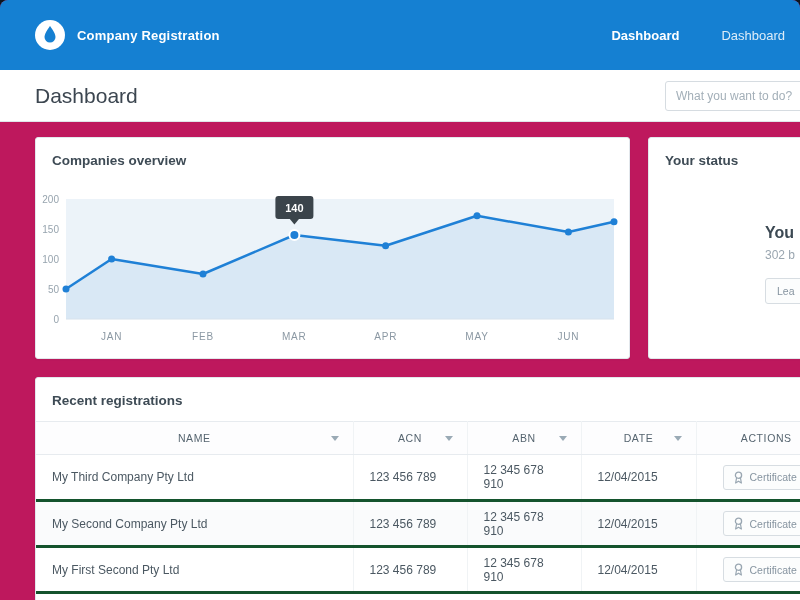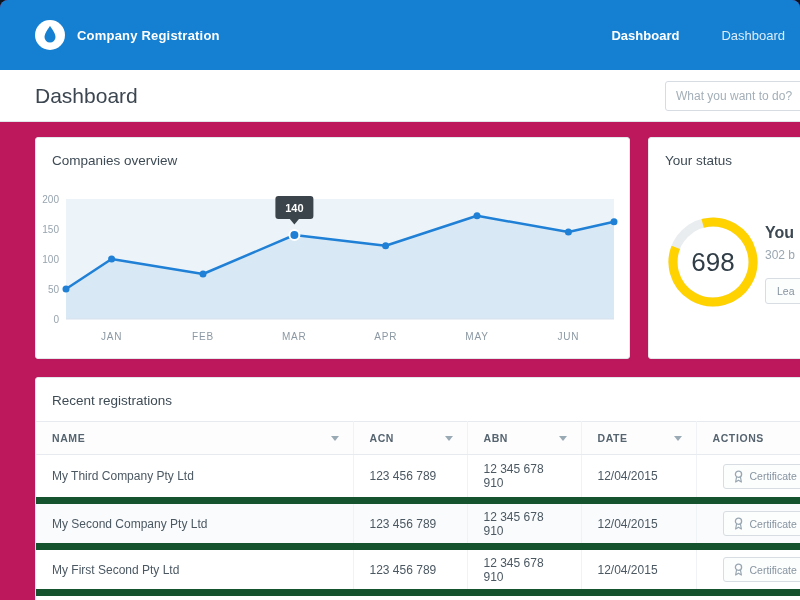--- a/index.html
+++ b/index.html
@@ -23,21 +23,21 @@
     border-bottom:1px solid #dfe5e9;display:flex;align-items:center;padding-left:35px}
   .pagehead h1{font-size:21px;font-weight:500;color:#3c4650}
   .search{position:absolute;left:665px;top:11px;width:150px;height:30px;
     border:1px solid #d6dce1;border-radius:3px;padding:0 10px;font-size:12px;
     color:#5a6770;outline:none;background:#fff;font-family:"Liberation Sans",sans-serif}
   .search::placeholder{color:#a3afb8}
 
   
   .card{position:absolute;background:#fff;border:1px solid #e2e7ec;border-radius:3px;
     box-shadow:0 1px 2px rgba(44,66,88,.05)}
-  .card-title{font-size:13.5px;font-weight:normal;color:#3e4b55;padding:15px 16px 0}
+  .card-title{font-size:13.5px;font-weight:bold;color:#3e4b55;padding:15px 16px 0}
   .overview-card{left:35px;top:137px;width:595px;height:222px}
   .status-card{left:648px;top:137px;width:240px;height:222px}
   .table-card{left:35px;top:377px;width:800px;height:240px}
 
   
   .chart{position:absolute;left:0;top:44px;width:595px;height:178px}
   .ytick{font-size:10px;fill:#97a4ae;font-family:"Liberation Sans",sans-serif}
   .xtick{font-size:10px;fill:#8b98a3;letter-spacing:.8px;font-family:"Liberation Sans",sans-serif}
   .tiptext{font-size:11px;fill:#fff;font-weight:bold;font-family:"Liberation Sans",sans-serif}
 
@@ -47,28 +47,28 @@
   .status-text{position:absolute;left:116px;top:86px;width:150px}
   .status-heading{font-size:16px;font-weight:bold;color:#3c4953}
   .status-sub{font-size:12px;color:#9aa6b0;margin-top:6px;white-space:nowrap}
   .ghost-btn{margin-top:16px;display:inline-flex;align-items:center;gap:6px;
     padding:6px 11px;border:1px solid #d7dde2;border-radius:3px;background:#fcfdfd;
     color:#8694a0;font-size:10.5px;cursor:pointer;font-family:"Liberation Sans",sans-serif}
 
   
   .table-card table{position:absolute;top:43px;left:0;width:800px;border-collapse:collapse;table-layout:fixed}
   thead th{height:33px;background:#fdfdfe;border-top:1px solid #e7ebef;border-bottom:1px solid #e7ebef;
-    text-align:left;padding:0 16px;font-size:10.5px;font-weight:bold;color:#55646f;
+    text-align:center;padding:0 16px;font-size:10.5px;font-weight:normal;color:#55646f;
     letter-spacing:.6px;position:relative;cursor:pointer}
   th,td{border-right:1px solid #f0f3f5}
   th:last-child,td:last-child{border-right:none}
   .sort{position:absolute;right:14px;top:14px;width:0;height:0;
     border-left:4px solid transparent;border-right:4px solid transparent;
     border-top:5px solid #9aaab5}
-  tbody td{height:46px;border-bottom:7px solid #14532d;padding:0 16px;
+  tbody td{height:46px;border-bottom:3px solid #14532d;padding:0 16px;
     font-size:12px;color:#4b5862;background:#fff}
   tbody tr:nth-child(even) td{background:#fafbfc}
   td.c-actions{padding-left:26px}
   .cert-btn{display:inline-flex;align-items:center;gap:6px;padding:5px 9px;
     border:1px solid #d7dde2;border-radius:3px;background:#fcfdfd;color:#8694a0;
     font-size:10.5px;cursor:pointer;font-family:"Liberation Sans",sans-serif}
 </style>
 </head>
 <body>
 
@@ -124,25 +124,20 @@
           <g>
             <rect x="239.4" y="14.0" width="38" height="23" rx="3" fill="#3b444b"></rect>
             <path d="M 253.4 36.5 L 263.4 36.5 L 258.4 42.5 Z" fill="#3b444b"></path>
             <text x="258.4" y="30.0" text-anchor="middle" class="tiptext">140</text>
           </g>
         </svg></div>
   </section>
 
   <section class="card status-card">
     <h2 class="card-title">Your status</h2>
-    <div class="donut"><svg width="96" height="96" viewBox="0 0 96 96">
-    <circle cx="48" cy="48" r="40" fill="none" stroke="#e9edf0" stroke-width="9"></circle>
-    <circle cx="48" cy="48" r="40" fill="none" stroke="#ffd200" stroke-width="9" stroke-dasharray="213.6 251.3" transform="rotate(255 48 48)"></circle>
-    <text x="48" y="57" text-anchor="middle" class="score">698</text>
-        </svg></div>
     <div class="status-text">
       <div class="status-heading">You</div>
       <div class="status-sub">302 b</div>
       <button class="ghost-btn">Lea</button>
     </div>
   </section>
 
   <section class="card table-card">
     <h2 class="card-title">Recent registrations</h2>
     <table>

